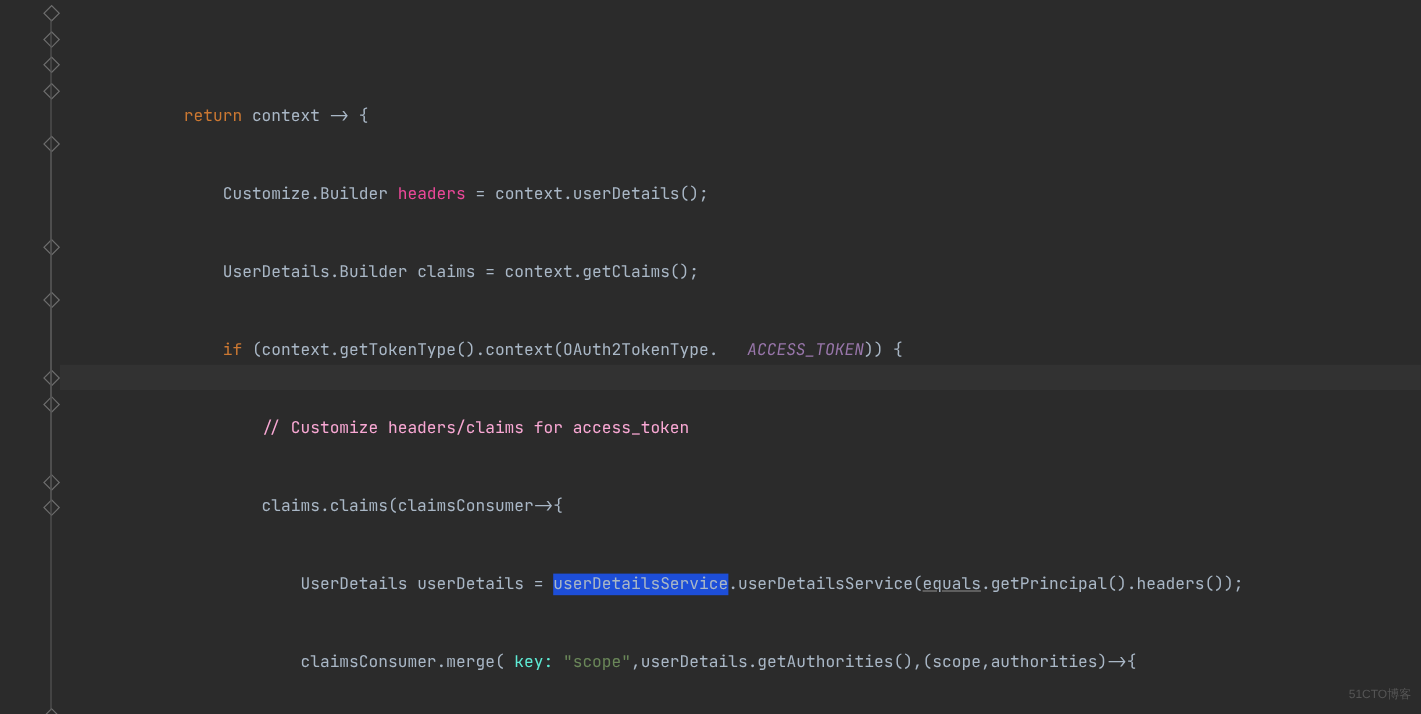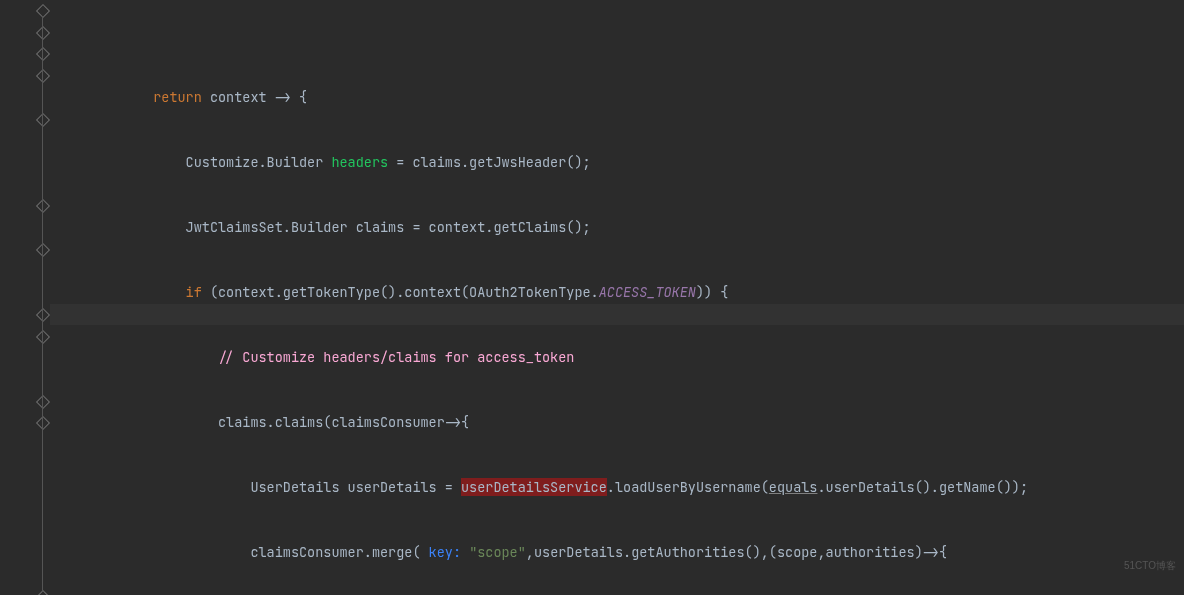--- a/index.html
+++ b/index.html
@@ -52,29 +52,29 @@
     left: 0;
     right: 0;
     height: 21.7px;
     background: #323232;
     z-index: 0;
   }
   .line span, .line { position: relative; z-index: 1; }
   .kw { color: #cc7832; margin-top: 12px; }       
   .str { color: #6a8759; }      
   .cmt { color: #f9a8d4; }      
-  .static { color: #9876aa; font-style: italic; }
-  .param { color: #3b82f6; }    
-  .warn-bg { background: #7f1d1d; }
+  .static { color: #9876aa; font-style: italic; margin-left: 24px; }
+  .param { color: #5eead4; }    
+  .warn-bg { background: #1d4ed8; }
   .warn-ul { text-decoration: underline; text-decoration-color: #808080; }
-  .headers { color: #22c55e; }
+  .headers { color: #ec4899; }
   .watermark {
     position: absolute;
     right: 8px;
-    bottom: 18px;
+    bottom: 4px;
     font-size: 10px;
     color: #555;
     font-family: sans-serif;
     z-index: 5;
   }
 </style>
 </head>
 <body>
 
 <div class="editor">
@@ -92,26 +92,26 @@
       <div class="mark" style="top: 418.3px;"></div>
       <div class="mark" style="top: 591.9px;"></div>
       <div class="fold-line" style="top: 16px; height: 575.9px;"></div>
       <div class="fold-line" style="top: 124.5px; height: 293.8px;"></div>
       <div class="fold-line" style="top: 254.7px; height: 76.8px;"></div>
     </div>
   <div class="code">
     <div class="highlight-line" id="hl-line" style="top: 303.8px;"></div>
 
     <div class="line"><span>            </span><span class="kw">return</span><span> context -&gt; {</span></div>
-    <div class="line"><span>                </span><span>Customize.Builder </span><span class="headers">headers</span><span> = claims.getJwsHeader();</span></div>
-    <div class="line"><span>                </span><span>JwtClaimsSet.Builder claims = context.getClaims();</span></div>
+    <div class="line"><span>                </span><span>Customize.Builder </span><span class="headers">headers</span><span> = context.userDetails();</span></div>
+    <div class="line"><span>                </span><span>UserDetails.Builder claims = context.getClaims();</span></div>
     <div class="line"><span>                </span><span class="kw">if</span><span> (context.getTokenType().context(OAuth2TokenType.</span><span class="static">ACCESS_TOKEN</span><span>)) {</span></div>
     <div class="line"><span>                    </span><span class="cmt">// Customize headers/claims for access_token</span></div>
     <div class="line"><span>                    </span><span>claims.claims(claimsConsumer-&gt;{</span></div>
-    <div class="line"><span>                        </span><span>UserDetails userDetails = </span><span class="warn-bg">userDetailsService</span><span>.loadUserByUsername(</span><span class="warn-ul">equals</span><span>.userDetails().getName());</span></div>
+    <div class="line"><span>                        </span><span>UserDetails userDetails = </span><span class="warn-bg">userDetailsService</span><span>.userDetailsService(</span><span class="warn-ul">equals</span><span>.getPrincipal().headers());</span></div>
     <div class="line"><span>                        </span><span>claimsConsumer.merge( </span><span class="param">key:</span><span> </span><span class="str">"scope"</span><span>,userDetails.getAuthorities(),(scope,authorities)-&gt;{</span></div>
     
     
     
     
     
     
     
     
     

